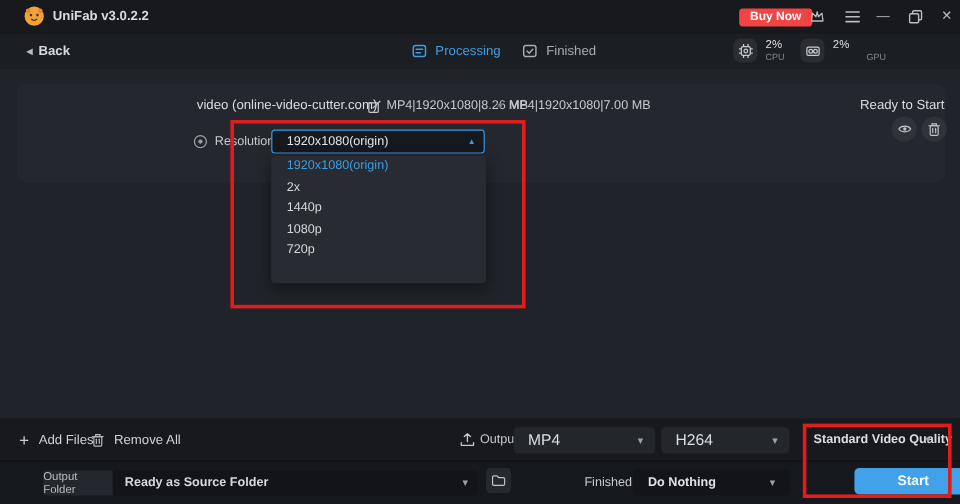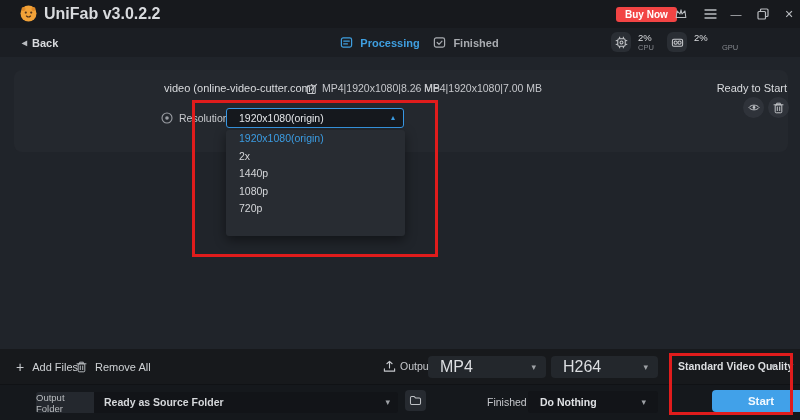--- a/index.html
+++ b/index.html
@@ -8,28 +8,28 @@
        -webkit-font-smoothing:antialiased;}
   .abs{position:absolute;}
   .flex{display:flex;align-items:center;}
   
   .titlebar{left:0;top:0;width:800px;height:28px;background:#17191d;}
   .navbar{left:0;top:28px;width:800px;height:29px;background:#1b1e23;}
   .main{left:0;top:57px;width:800px;height:292px;background:#20242a;}
   .toolbar{left:0;top:349px;width:800px;height:35px;background:#17191c;}
   .footer{left:0;top:384px;width:800px;height:36px;background:#15181c;border-top:1px solid #101215;box-sizing:border-box;}
   
-  .app-title{font-size:16px;font-weight:bold;color:#d9dbde;text-align:right;}
+  .app-title{font-size:11px;font-weight:bold;color:#d9dbde;text-align:right;}
   .buynow{background:#f24444;color:#fff;font-size:10px;font-weight:bold;
           border:none;border-radius:3px;height:15px;padding:0 9px;line-height:15px;cursor:pointer;}
   .winicon{color:#b9bcc0;font-size:11px;width:18px;text-align:center;cursor:pointer;}
   
   .back{gap:5px;font-size:11px;font-weight:bold;color:#d9dbde;cursor:pointer;}
   .back .chev{font-size:10px;color:#b9bcc0;}
-  .tab{gap:7px;font-size:11px;font-weight:bold;cursor:pointer;}
+  .tab{gap:7px;font-size:11px;font-weight:normal;cursor:pointer;}
   .tab.active{color:#3f9fe0;}
   .tab.inactive{color:#a9acb1;}
   .tab-underline{background:#3f9fe0;height:2px;}
   .stat{gap:7px;}
   .stat .ibox{width:20px;height:20px;border-radius:6px;background:#2a2e34;display:flex;align-items:center;justify-content:center;}
   .stat .val{font-size:9.5px;color:#dcdee1;line-height:11px;}
   .stat .lbl{font-size:7.5px;color:#85888e;line-height:9px;}
   
   .card{left:14px;top:70px;width:774px;height:82px;background:#24282e;border-radius:8px;}
   .thumb{left:27px;top:79px;width:128px;height:69px;border-radius:4px;overflow:hidden;
@@ -60,21 +60,21 @@
   .select .sel-caret{position:absolute;right:8px;top:0;height:18px;line-height:18px;font-size:8px;color:#3b9ce2;}
   .menu{left:226px;top:130px;width:179px;height:106px;background:#282c32;border-radius:3px;
         box-shadow:0 4px 12px rgba(0,0,0,.45);z-index:10;overflow:hidden;}
   .menu .item{height:17.6px;line-height:17.6px;padding-left:13px;font-size:10.5px;color:#d4d6d9;cursor:pointer;}
   .menu .item.sel{color:#3b9ce2;}
   
   .tool-btn{gap:8px;font-size:11px;color:#cfd2d5;cursor:pointer;}
   .plus{font-size:14px;color:#c9ccd0;line-height:12px;}
   .out-label{font-size:10.5px;color:#c6c8cc;}
   .combo{background:#23272c;border-radius:4px;height:22px;cursor:pointer;}
-  .combo .c-text{position:absolute;left:12px;top:0;height:22px;line-height:22px;font-size:16px;color:#dcdee1;}
+  .combo .c-text{position:absolute;left:12px;top:0;height:22px;line-height:22px;font-size:13px;color:#dcdee1;}
   .combo .c-caret{position:absolute;right:10px;top:0;height:22px;line-height:22px;font-size:9px;color:#9ea1a6;}
   .quality{font-size:10.5px;font-weight:bold;color:#dcdee1;cursor:pointer;}
   .caret{font-size:9px;color:#9ea1a6;}
   
   .of-label{left:36px;top:392px;width:58px;height:21px;background:#24282e;border-radius:3px 0 0 3px;
         font-size:9.5px;color:#b8bbbe;display:flex;align-items:center;justify-content:center;}
   .of-value{left:94px;top:392px;width:304px;height:21px;background:#121418;border-radius:0 3px 3px 0;cursor:pointer;}
   .of-value .c-text{position:absolute;left:10px;top:0;height:21px;line-height:21px;font-size:10.5px;font-weight:bold;color:#d6d8db;}
   .of-value .c-caret{position:absolute;right:8px;top:0;height:21px;line-height:21px;font-size:9px;color:#9ea1a6;}
   .sqbtn{left:405px;top:390px;width:21px;height:21px;background:#262a30;border-radius:4px;

